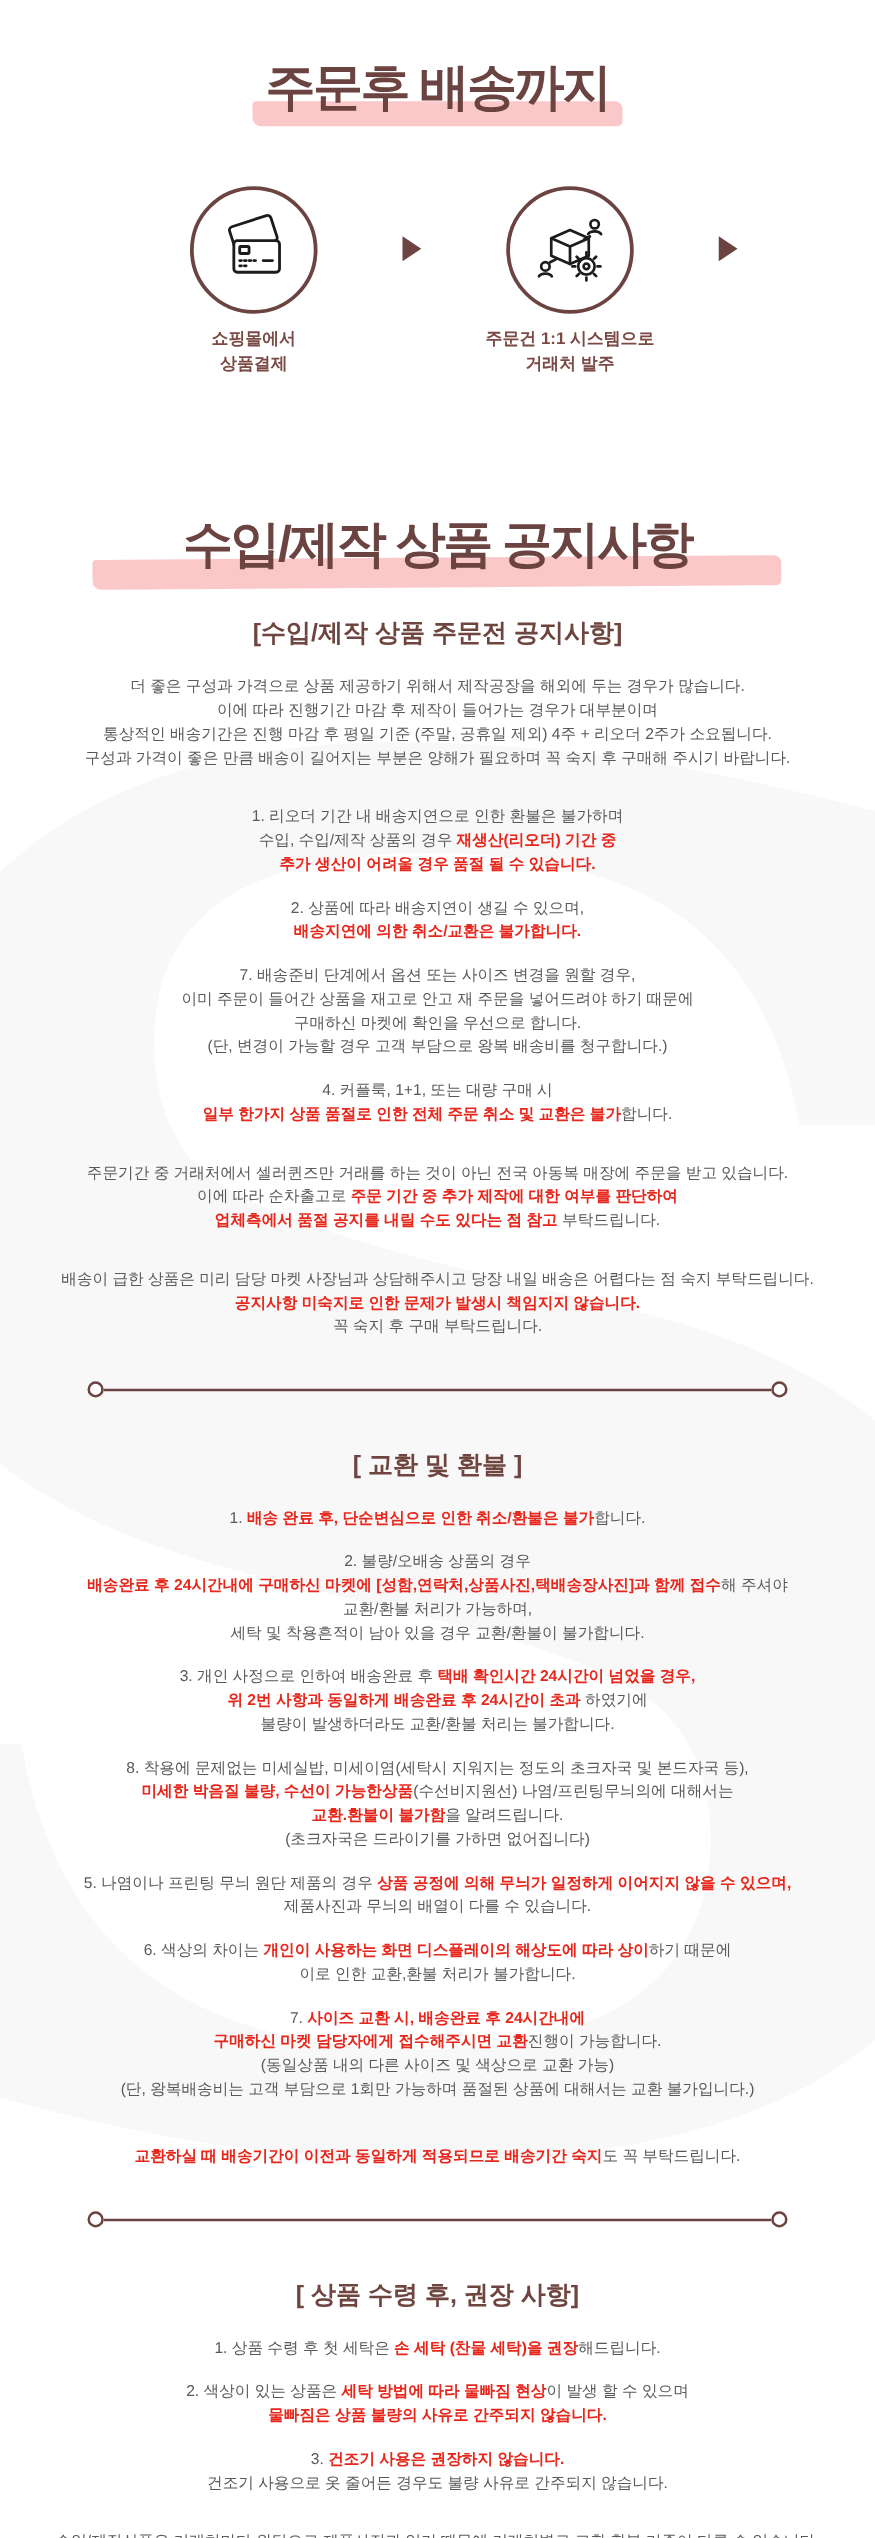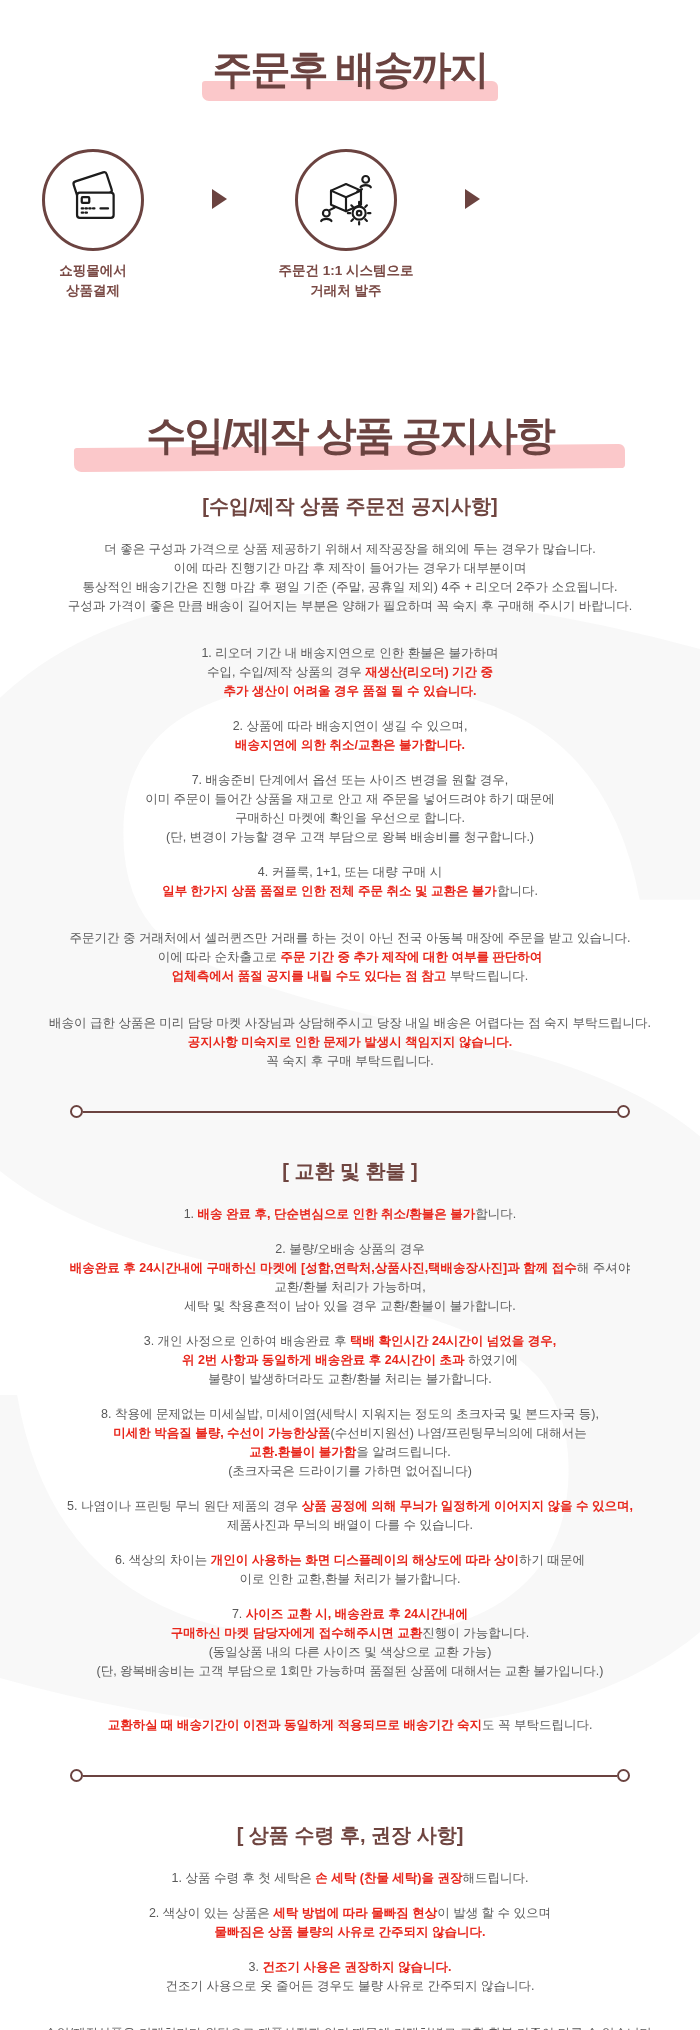--- a/index.html
+++ b/index.html
@@ -53,21 +53,21 @@
     z-index:-1;
     border-radius:3px 6px 4px 7px;
   }
   .hl-wide::after{
     left:-72px;right:-72px;bottom:-7px;height:24px;
     transform:rotate(-0.4deg);
   }
   
   .steps{
     display:flex;
-    justify-content:flex-start;
+    justify-content:center;
     align-items:flex-start;
     gap:26px;
     margin-top:52px;
   }
   .step{
     width:186px;
     display:flex;
     flex-direction:column;
     align-items:center;
   }

